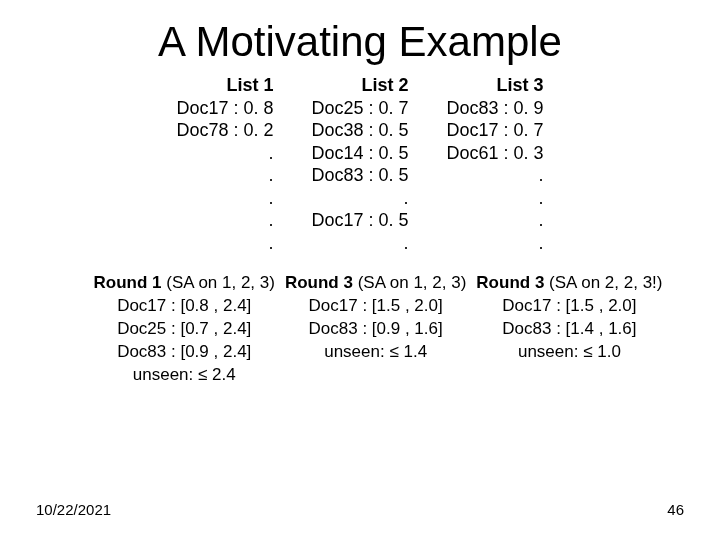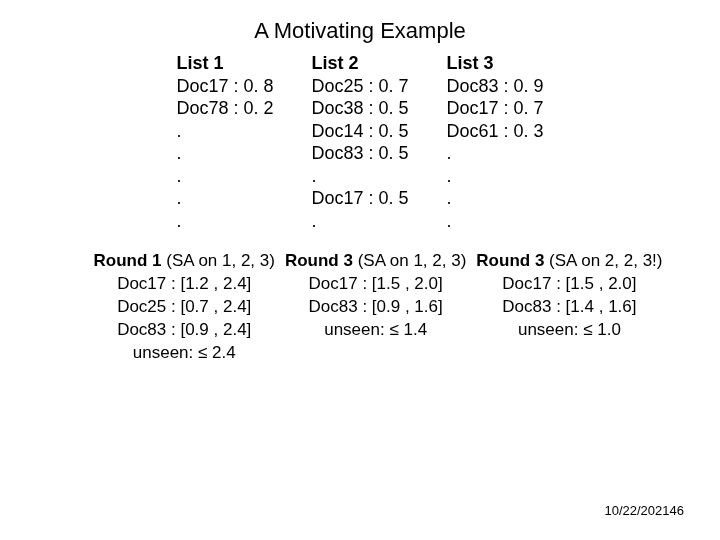--- a/index.html
+++ b/index.html
@@ -8,34 +8,34 @@
     width: 720px;
     height: 540px;
     background: #fff;
     font-family: Arial, Helvetica, sans-serif;
     color: #000;
     overflow: hidden;
     position: relative;
   }
   .title {
     text-align: center;
-    font-size: 22px;
+    font-size: 42px;
     margin-top: 18px;
     margin-bottom: 8px;
     font-weight: normal;
   }
   .lists {
     display: flex;
     justify-content: center;
     gap: 38px;
     font-size: 18px;
     line-height: 1.25;
   }
   .list {
-    text-align: left;
+    text-align: right;
     white-space: nowrap;
   }
   .list-header {
     font-weight: bold;
   }
   .rounds {
     display: flex;
     justify-content: center;
     gap: 10px;
     font-size: 17px;
@@ -49,24 +49,23 @@
   }
   .round-header {
     font-weight: normal;
   }
   .round-header b { font-weight: bold; }
   .footer {
     position: absolute;
     bottom: 22px;
     left: 36px;
     right: 36px;
-    font-size: 13px;
+    font-size: 15px;
     display: flex;
-    justify-content: flex-end;
-    margin-left: 6px;
+    justify-content: space-between;
   }
 </style>
 </head>
 <body>
 
 <h1 class="title">A Motivating Example</h1>
 
 <div class="lists">
   <div class="list">
     <div class="list-header">List 1</div>
@@ -96,21 +95,21 @@
     <div>.</div>
     <div>.</div>
     <div>.</div>
     <div>.</div>
   </div>
 </div>
 
 <div class="rounds">
   <div class="round">
     <div class="round-header"><b>Round 1</b><span> (SA on 1, 2, 3)</span></div>
-    <div>Doc17 : [1.2 , 2.4]</div>
+    <div>Doc17 : [0.8 , 2.4]</div>
     <div>Doc25 : [0.7 , 2.4]</div>
     <div>Doc83 : [0.9 , 2.4]</div>
     <div>unseen: ≤ 2.4</div>
   </div>
   <div class="round">
     <div class="round-header"><b>Round 3</b><span> (SA on 1, 2, 3)</span></div>
     <div>Doc17 : [1.5 , 2.0]</div>
     <div>Doc83 : [0.9 , 1.6]</div>
     <div>unseen: ≤ 1.4</div>
   </div>

